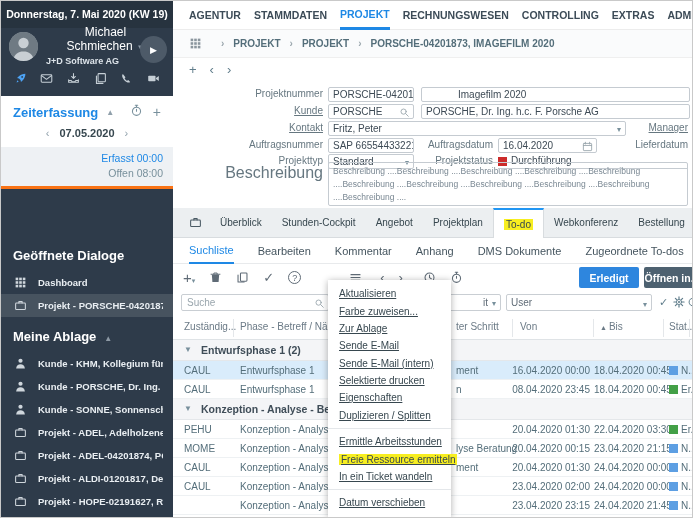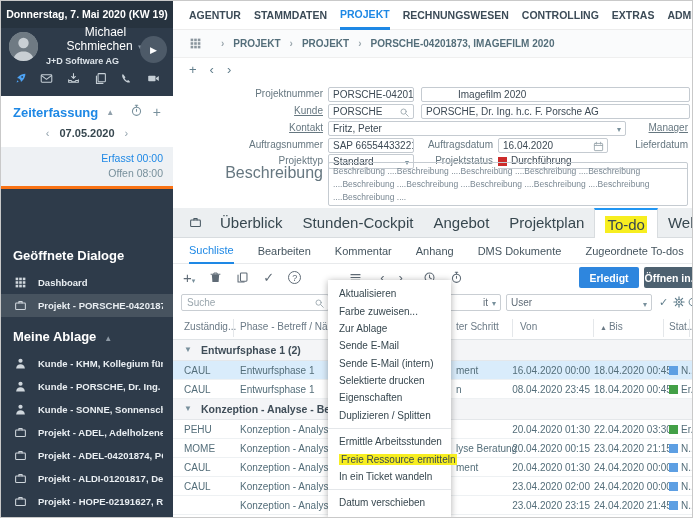--- a/index.html
+++ b/index.html
@@ -65,21 +65,21 @@
   .fsel::after { content:"▾"; position:absolute; right:4px; top:1px; color:#78909c; font-size:8px; }
   .iconin { position:absolute; right:3px; top:2px; color:#9aa6ad; }
   .rightlbl { position:absolute; right:6px; top:1px; font-size:10px; color:#667780; }
   .statusdot { position:absolute; width:9px; height:9px; top:3px; }
   .beschr { position:absolute; left:155px; top:104px; width:360px; height:44px; border:1px solid #c5cbd1;
     border-radius:2px; font-size:8.5px; color:#7a8893; padding:2px 4px; line-height:1.5; overflow:hidden; }
   
   .tabs1 { position:absolute; left:0; top:207px; width:100%; height:30px; background:#eceff1;
     border-bottom:1px solid #d8dcdf; display:flex; align-items:stretch; padding-left:8px; }
   .tabs1 .case { display:flex; align-items:center; padding:0 8px; color:#4a5a64; }
-  .tab1 { font-size:15px; color:#37474f; padding:0 10px; display:flex; align-items:center; cursor:pointer; white-space:nowrap; }
+  .tab1 { font-size:10px; color:#37474f; padding:0 10px; display:flex; align-items:center; cursor:pointer; white-space:nowrap; }
   .tab1.active { background:#fff; border:1px solid #d8dcdf; border-bottom:none; border-top:2px solid #2196f3; margin-bottom:-1px; }
   .hl { background:#f7ee20; padding:0 2px; }
   .tabs2 { position:absolute; left:0; top:237px; width:100%; height:26px; background:#fff;
     border-bottom:1px solid #e8eaec; display:flex; padding-left:16px; gap:24px; }
   .tab2 { font-size:11px; color:#45555f; display:flex; align-items:center; cursor:pointer; height:26px; white-space:nowrap; }
   .tab2.active { color:#1e88e5; border-bottom:2px solid #1e88e5; }
   
   .tbar { position:absolute; left:0; top:263px; width:100%; height:27px; display:flex; align-items:center; color:#5f6b76; }
   .tbar .tic { margin-left:14px; cursor:pointer; display:flex; align-items:center; font-size:13px; }
   .tic.plus { margin-left:10px; font-size:15px; }
@@ -116,21 +116,21 @@
   .cwho { position:absolute; left:11px; top:4px; width:48px; overflow:hidden; white-space:nowrap; }
   .cphase { position:absolute; left:67px; top:4px; width:260px; overflow:hidden; white-space:nowrap; }
   .cfrag { position:absolute; left:283px; top:4px; white-space:nowrap; }
   .cvon { position:absolute; left:339px; top:4px; width:78px; text-align:right; white-space:nowrap; }
   .cbis { position:absolute; left:421px; top:4px; width:66px; text-align:right; white-space:nowrap; }
   .cstat { position:absolute; left:496px; top:4px; display:flex; align-items:center; gap:3px; white-space:nowrap; }
   .sq { width:9px; height:9px; flex:0 0 9px; }
   
   .menu { position:absolute; left:327px; top:279px; width:123px; background:#fff; z-index:20;
     box-shadow:0 1px 7px rgba(0,0,0,.32); padding:5px 0; }
-  .mi { font-size:10px; color:#37474f; padding:3.2px 11px; cursor:pointer; white-space:nowrap; }
+  .mi { font-size:10px; color:#37474f; padding:3.2px 11px; cursor:pointer; white-space:nowrap;text-decoration:underline; }
   .msep { border-top:1px solid #e4e7ea; margin:4px 0; }
   .ticon { font-family:"DejaVu Sans", sans-serif; }
 </style>
 </head>
 <body>
 
 <div id="app">
 
   <div class="sidebar">
     <div class="side-date">Donnerstag, 7. Mai 2020 (KW 19)</div>
@@ -394,21 +394,21 @@
       <div class="frow" style="top:63px;">
         <span class="flabel link">Kontakt</span>
         <span class="finput fsel" style="left:155px; width:298px;">Fritz, Peter</span>
         <span class="rightlbl" style="text-decoration:underline;">Manager</span>
       </div>
 
       <div class="frow" style="top:80px;">
         <span class="flabel">Auftragsnummer</span>
         <span class="finput" style="left:155px; width:86px;">SAP 66554433221</span>
         <span style="position:absolute; left:252px; width:68px; top:1px; text-align:right; color:#667780;">Auftragsdatum</span>
-        <span class="finput" style="left:325px; width:110px;"><span>16.04.2020</span><span class="iconin"><svg viewBox="0 0 16 16" width="11" height="11" fill="none" stroke="currentColor" stroke-width="1.3" stroke-linecap="round" stroke-linejoin="round">
+        <span class="finput" style="left:325px; width:99px;"><span>16.04.2020</span><span class="iconin"><svg viewBox="0 0 16 16" width="11" height="11" fill="none" stroke="currentColor" stroke-width="1.3" stroke-linecap="round" stroke-linejoin="round">
                 <rect x="2" y="3.5" width="12" height="10.5" rx="1"></rect>
                 <path d="M2 6.5h12M5 1.8v2.6M11 1.8v2.6"></path>
               </svg></span></span>
         <span class="rightlbl">Lieferdatum</span>
       </div>
 
       <div class="frow" style="top:96px;">
         <span class="flabel">Projekttyp</span>
         <span class="finput fsel" style="left:155px; width:86px;">Standard</span>
         <span style="position:absolute; left:252px; width:68px; top:1px; text-align:right; color:#667780;">Projektstatus</span>

